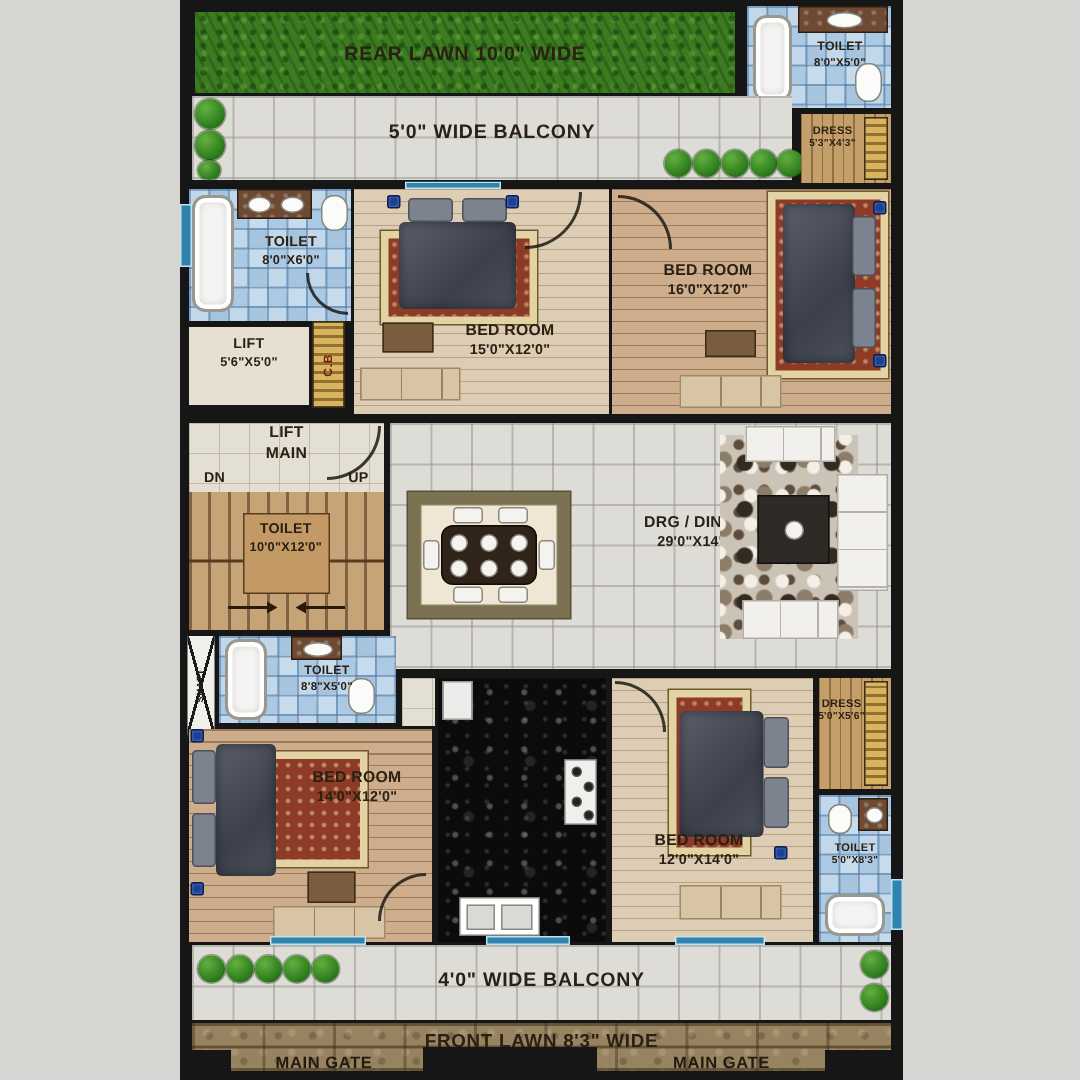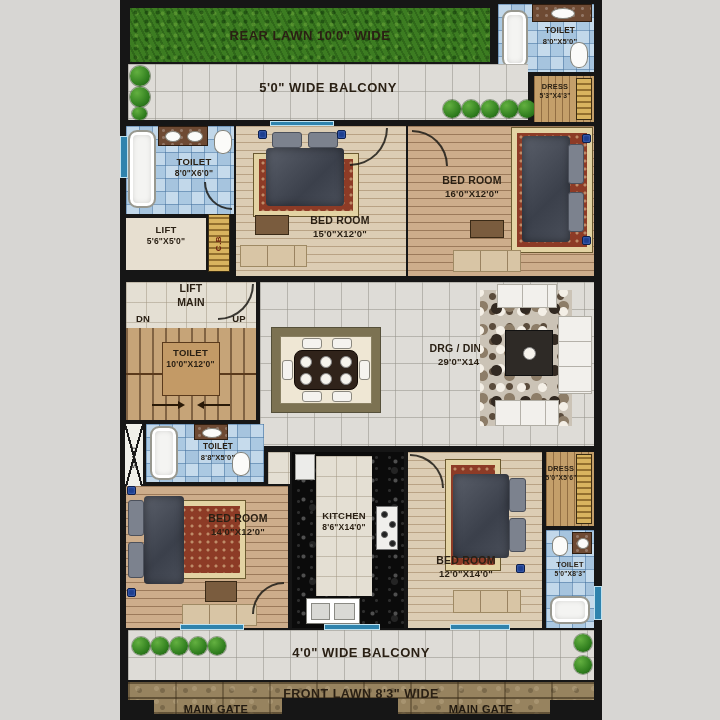--- a/index.html
+++ b/index.html
@@ -308,26 +308,20 @@
     <div class="r dresser" style="left:79px;top:95px;width:32px;height:21px"></div>
     <div class="r sofa" style="left:56px;top:118px;width:75px;height:22px"></div>
     <div class="lbl" style="left:62px;top:26px;width:100px;height:40px">
       <span class="nm">BED ROOM</span>
       <span class="sz">14'0"X12'0"</span>
     </div>
     <div class="r arc" style="left:126px;top:96px;width:32px;height:32px;transform:rotate(270deg)"></div>
   </div>
 
   <div class="r granite" style="left:172px;top:452px;width:112px;height:176px">
-    <div class="r tilesS" style="left:24px;top:4px;width:56px;height:140px">
-      <div class="lbl md" style="left:-4px;top:54px;width:64px;height:38px">
-        <span class="nm">KITCHEN</span>
-        <span class="sz">8'6"X14'0"</span>
-      </div>
-    </div>
     <div class="r fridge" style="left:3px;top:2px;width:20px;height:26px"></div>
     <div class="r hob" style="left:84px;top:54px;width:22px;height:44px">
       <div class="r burner" style="left:4px;top:4px;width:7px;height:7px"></div>
       <div class="r burner" style="left:12px;top:14px;width:7px;height:7px"></div>
       <div class="r burner" style="left:4px;top:24px;width:7px;height:7px"></div>
       <div class="r burner" style="left:12px;top:33px;width:7px;height:7px"></div>
     </div>
     <div class="r sink" style="left:14px;top:146px;width:54px;height:26px">
       <div class="r sinkb" style="left:4px;top:4px;width:19px;height:17px"></div>
       <div class="r sinkb" style="left:27px;top:4px;width:21px;height:17px"></div>

